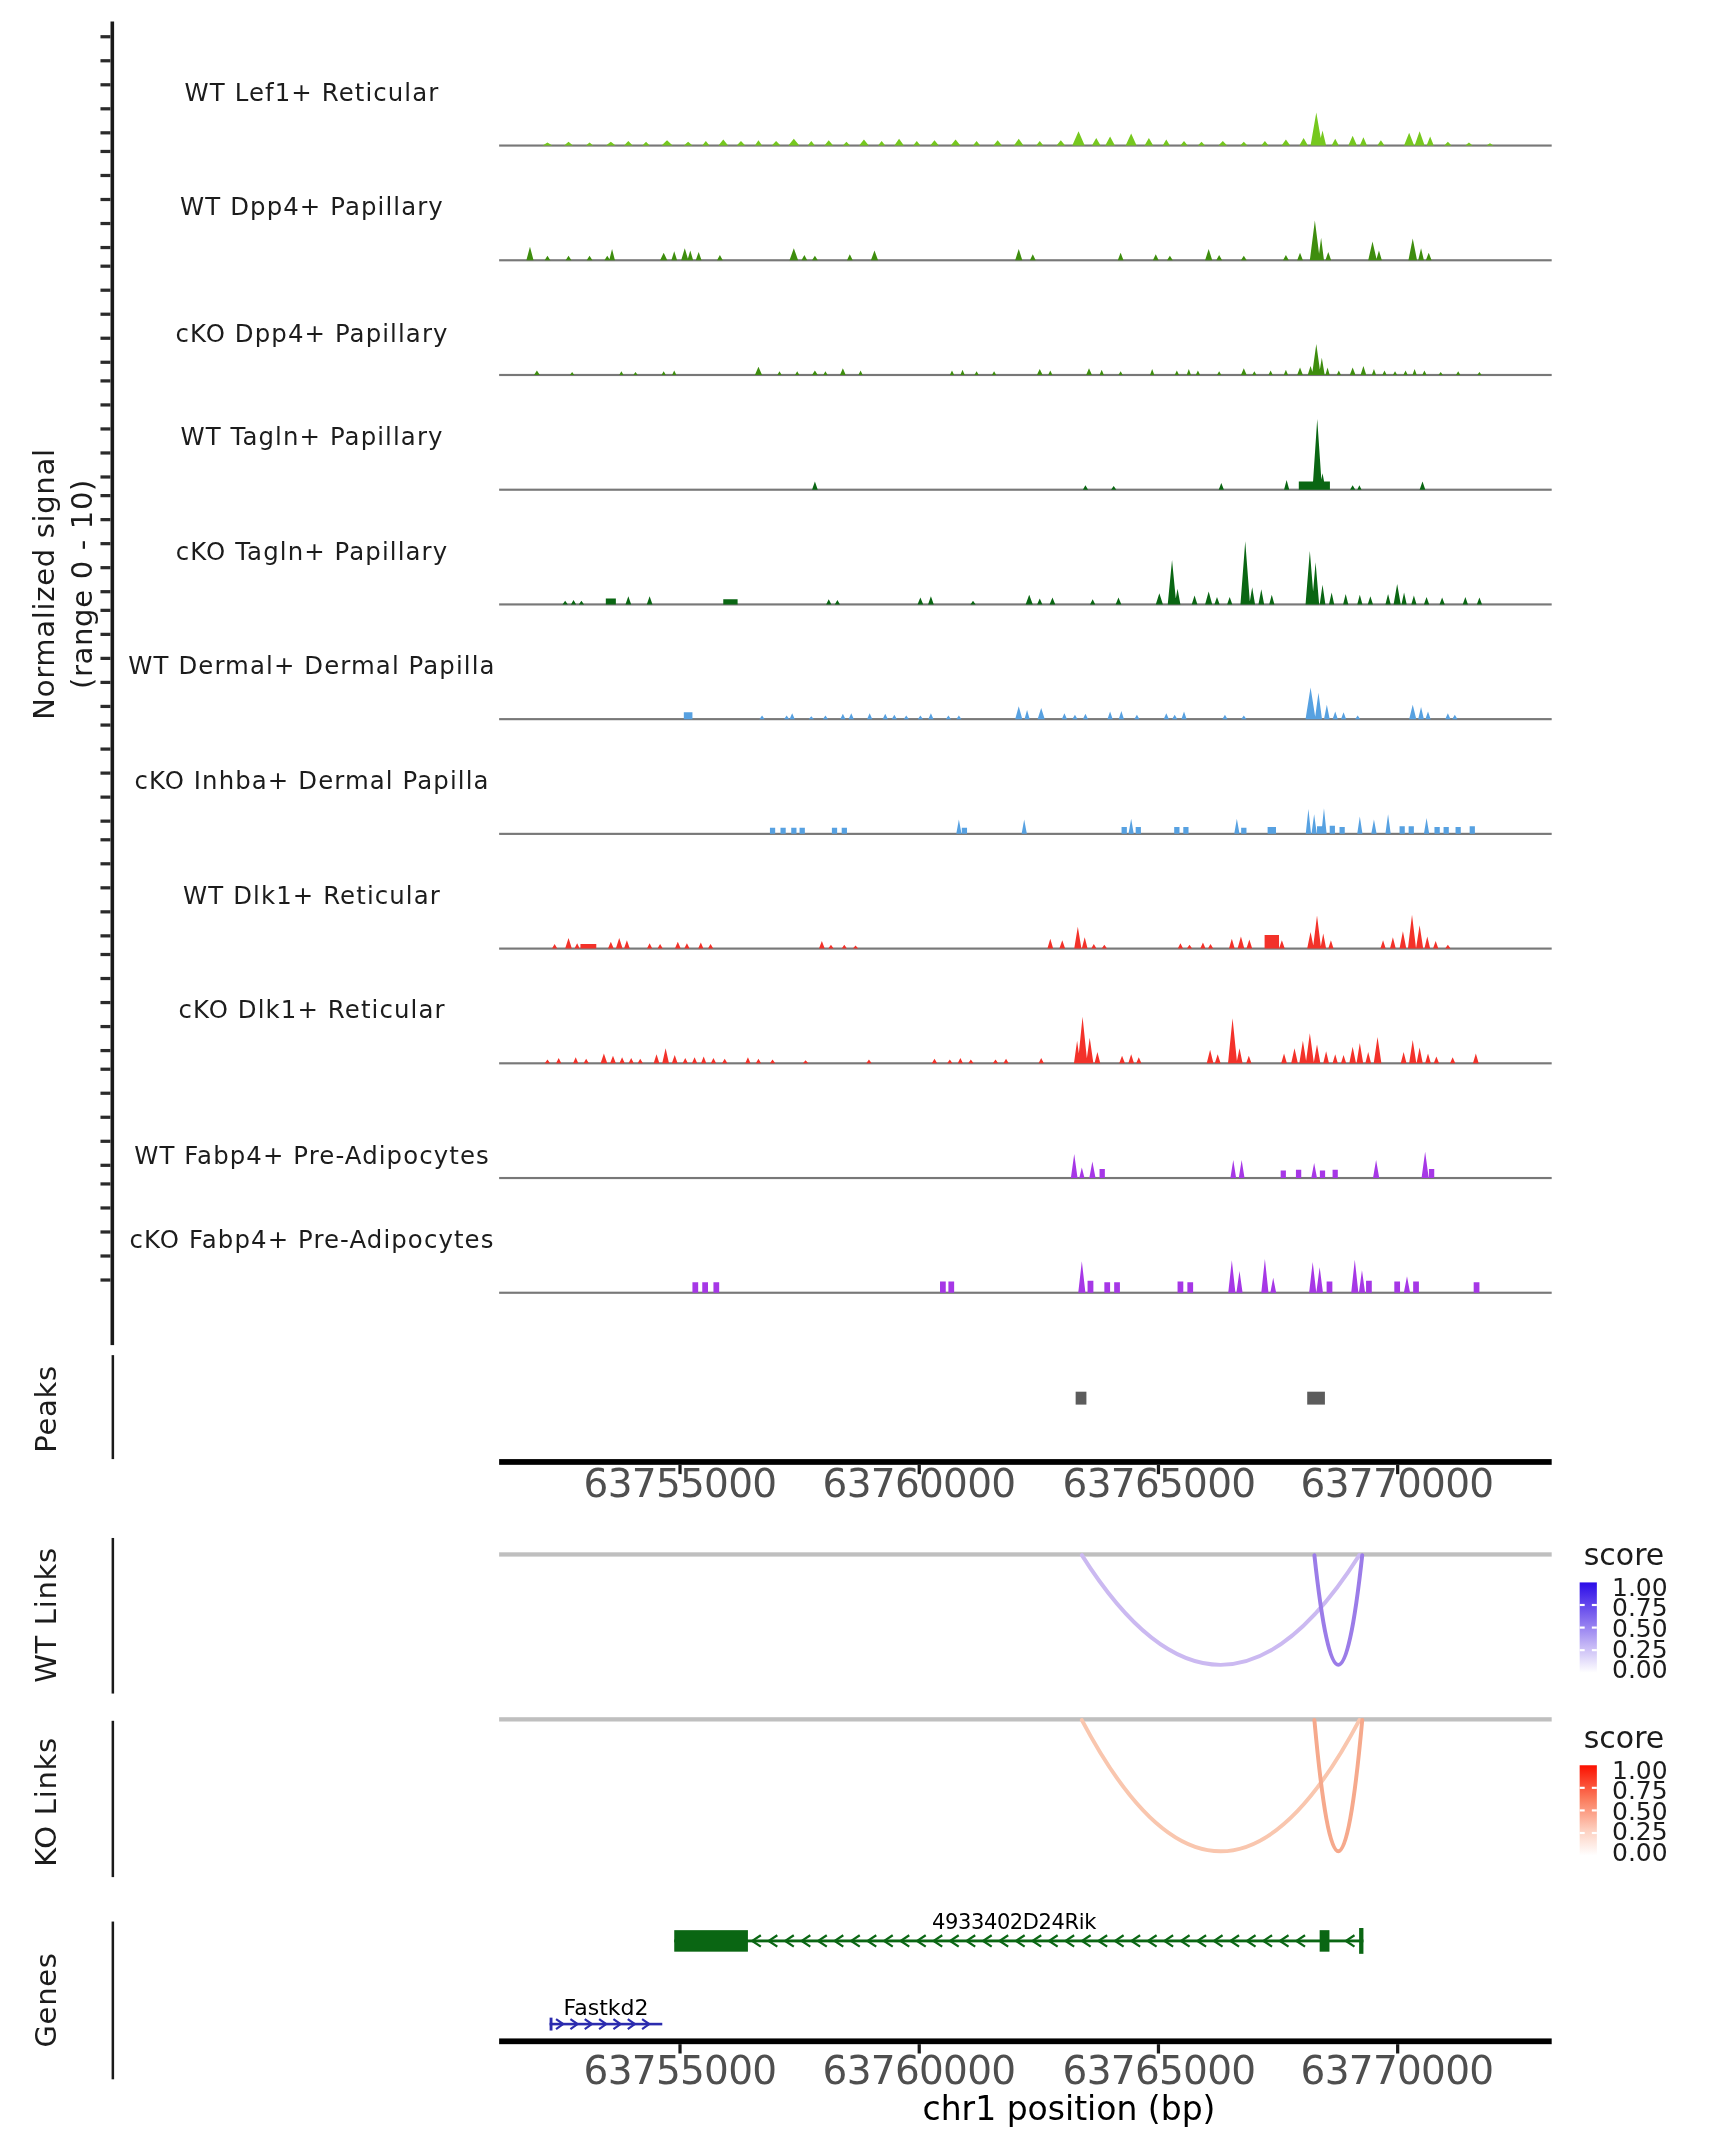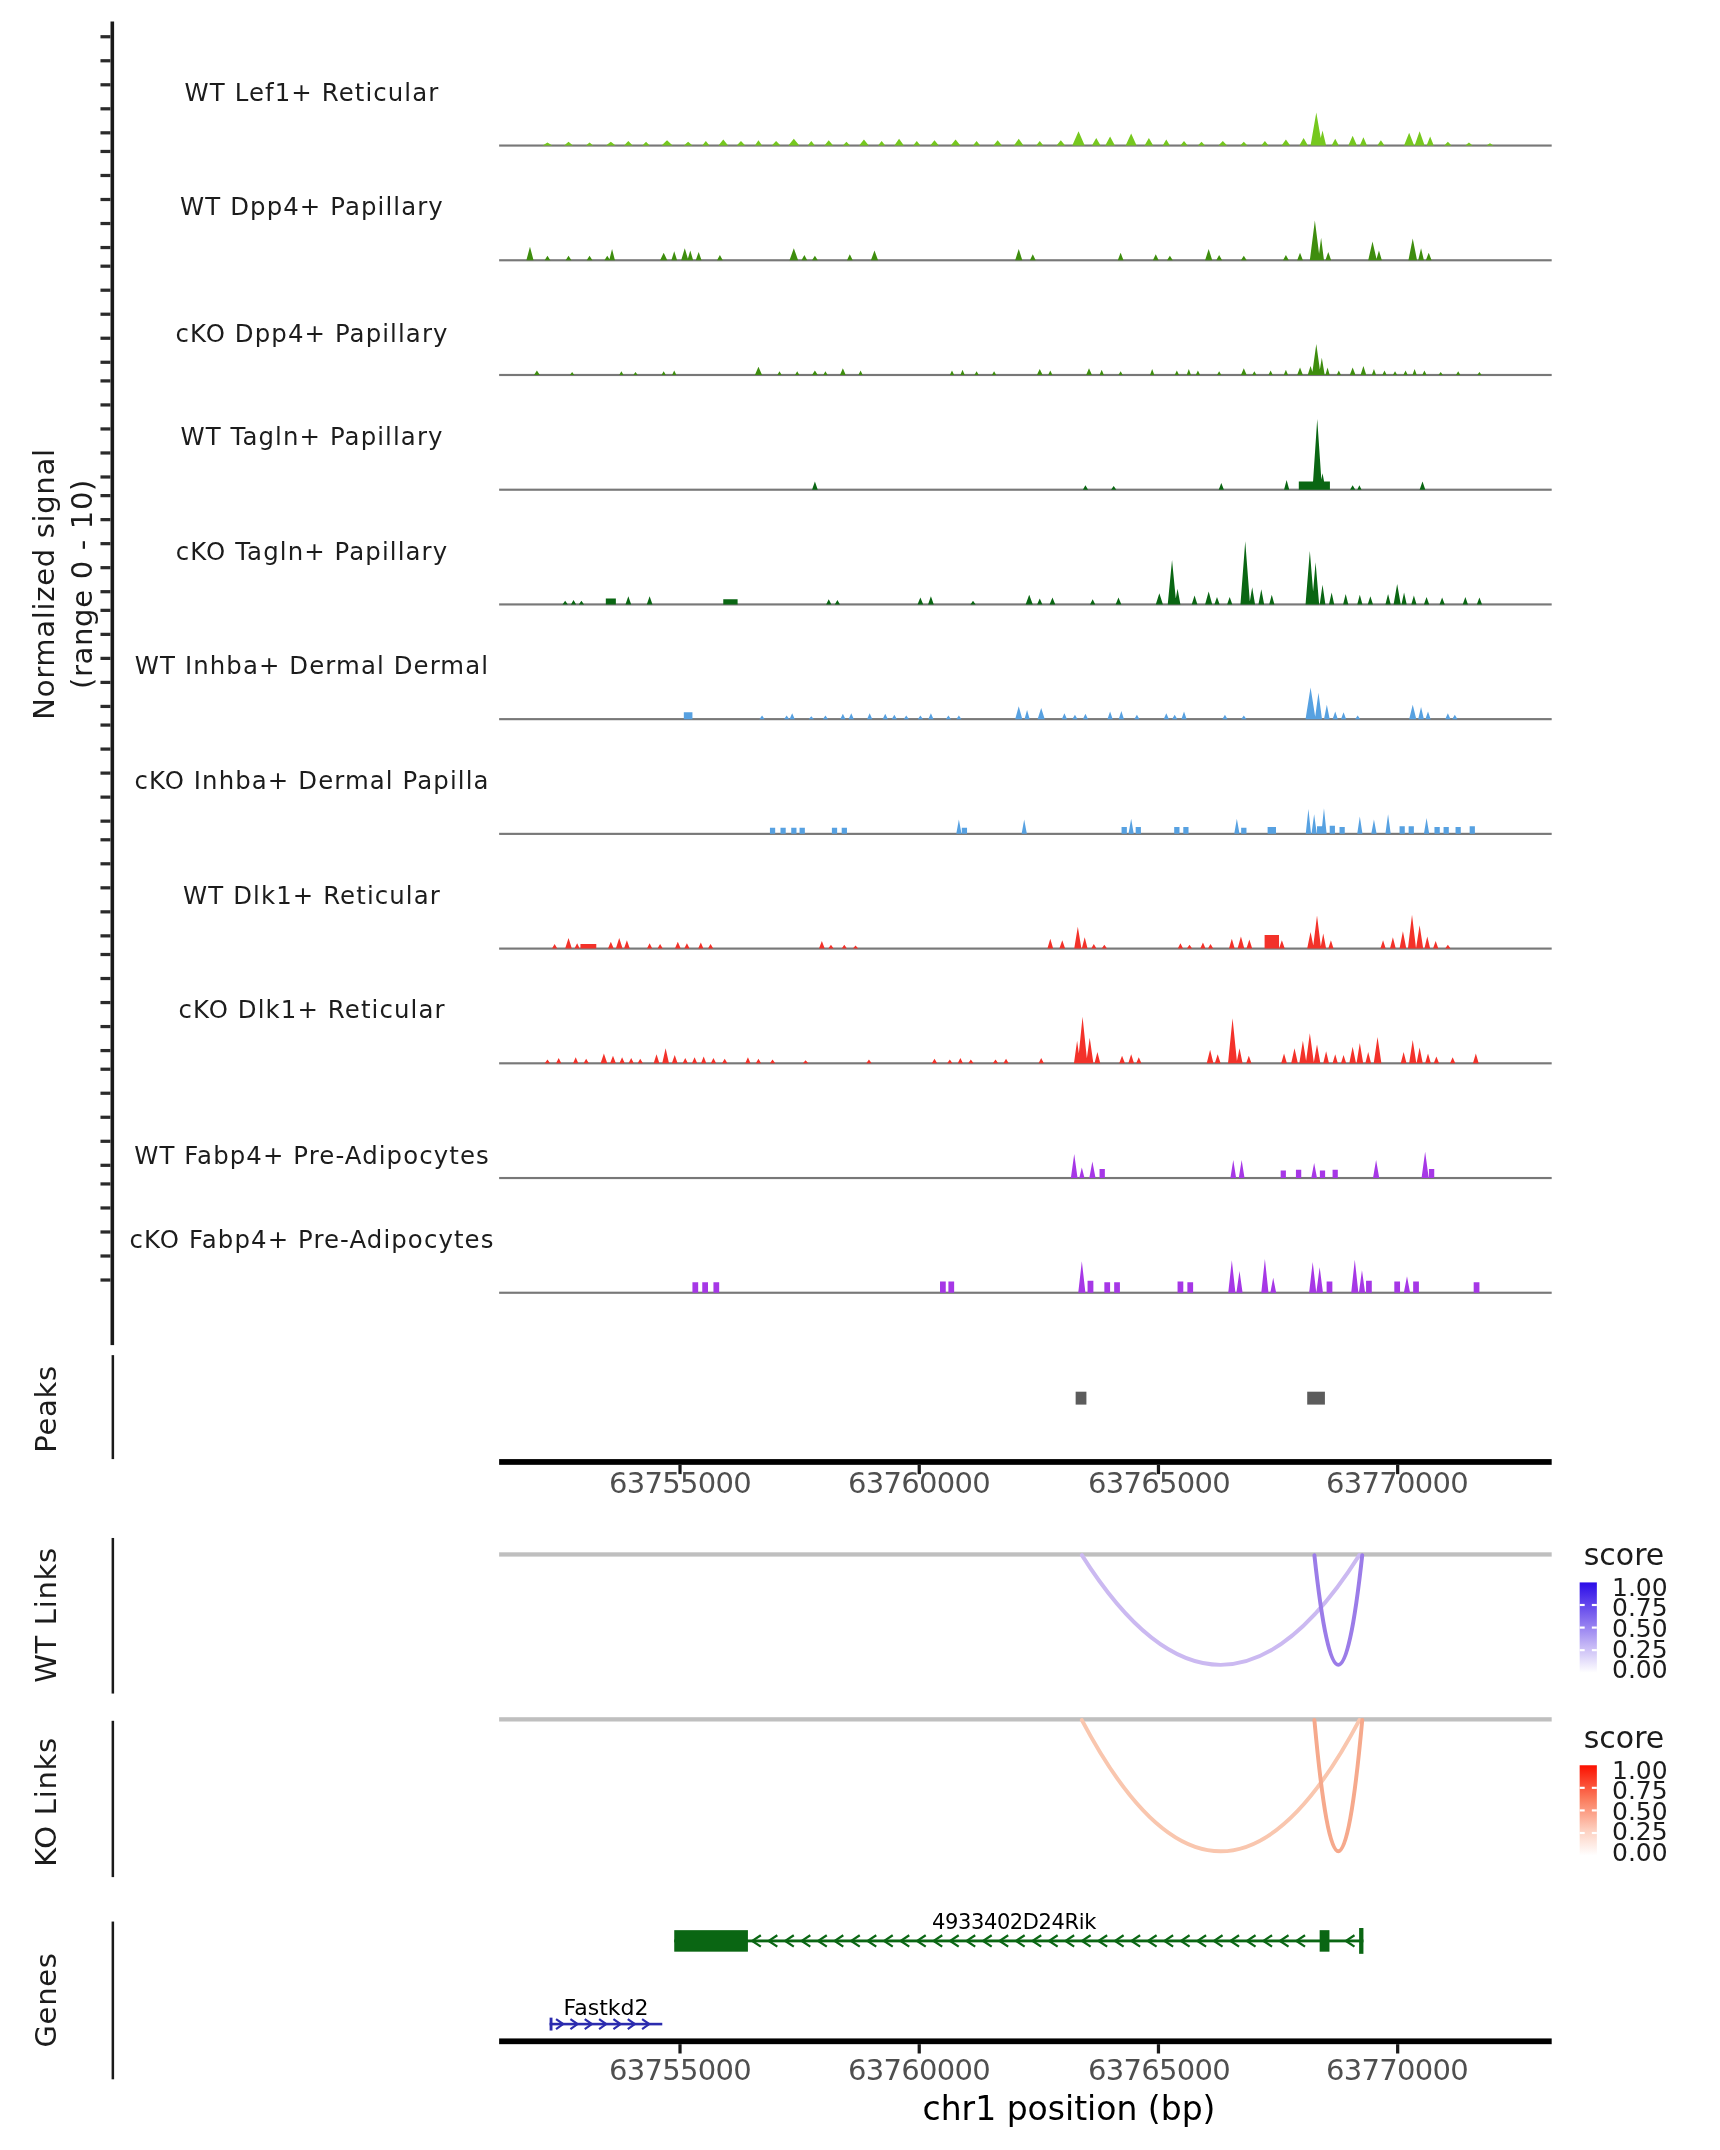--- a/index.html
+++ b/index.html
@@ -5,21 +5,21 @@
   html,body{margin:0;padding:0;background:#ffffff;}
   #fig{position:relative;width:1721px;height:2151px;background:#fff;
        font-family:"DejaVu Sans","Liberation Sans",sans-serif;overflow:hidden;}
   #gfx{position:absolute;left:0;top:0;}
   .abs{position:absolute;white-space:nowrap;}
   .ctr{transform:translate(-50%,-50%);}
   .rot{transform:translate(-50%,-50%) rotate(-90deg);}
   .track-label{font-size:24.4px;color:#1c1c1c;letter-spacing:1.1px;left:312px;}
   .sec-label{font-size:29px;color:#1c1c1c;letter-spacing:0.7px;left:46px;}
   .yaxis-label{font-size:29px;color:#1c1c1c;letter-spacing:0.7px;top:584px;}
-  .tick-label{font-size:29px;color:#4f4f4f;letter-spacing:-0.7px;}
+  .tick-label{font-size:39px;color:#4f4f4f;letter-spacing:-0.7px;}
   .axis-title{font-size:33px;color:#000;margin-left:44px;}
   .legend-title{font-size:30px;color:#1c1c1c;}
   .legend-tick{font-size:25px;color:#1c1c1c;}
   .gene-label{color:#000000;}
 </style>
 </head>
 <body>
 
 <div id="fig">
   <svg id="gfx" width="1721" height="2151" viewBox="0 0 2400 3000">
@@ -162,21 +162,21 @@
     </svg>
 
   <div class="abs rot yaxis-label" style="left:44px;">Normalized signal</div>
   <div class="abs rot yaxis-label" style="left:82px;">(range 0 - 10)</div>
 
   <div class="abs ctr track-label" style="top:92px;">WT Lef1+ Reticular</div>
   <div class="abs ctr track-label" style="top:206px;">WT Dpp4+ Papillary</div>
   <div class="abs ctr track-label" style="top:333px;">cKO Dpp4+ Papillary</div>
   <div class="abs ctr track-label" style="top:436px;">WT Tagln+ Papillary</div>
   <div class="abs ctr track-label" style="top:551px;">cKO Tagln+ Papillary</div>
-  <div class="abs ctr track-label" style="top:665px;">WT Inhba+ Dermal Dermal</div>
+  <div class="abs ctr track-label" style="top:665px;">WT Dermal+ Dermal Papilla</div>
   <div class="abs ctr track-label" style="top:780px;text-align:center;">cKO Inhba+ Dermal Papilla</div>
   <div class="abs ctr track-label" style="top:895px;">WT Dlk1+ Reticular</div>
   <div class="abs ctr track-label" style="top:1009px;">cKO Dlk1+ Reticular</div>
   <div class="abs ctr track-label" style="top:1124px;margin-top:31px;">WT Fabp4+ Pre-Adipocytes</div>
   <div class="abs ctr track-label" style="top:1239px;">cKO Fabp4+ Pre-Adipocytes</div>
 
   <div class="abs rot sec-label" style="top:1409px;">Peaks</div>
   <div class="abs rot sec-label" style="top:1615px;">WT Links</div>
   <div class="abs rot sec-label" style="top:1802px;">KO Links</div>
   <div class="abs rot sec-label" style="top:2000px;">Genes</div>

